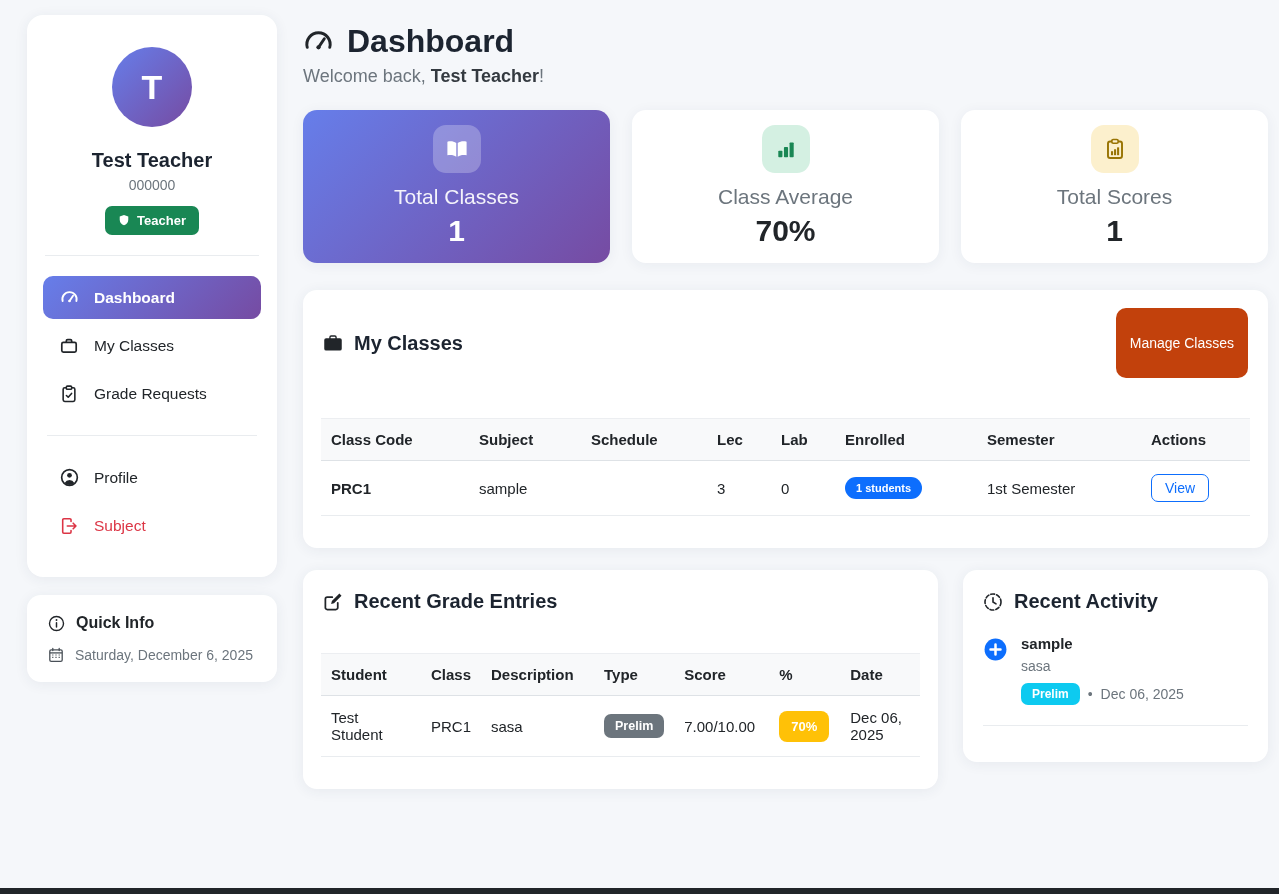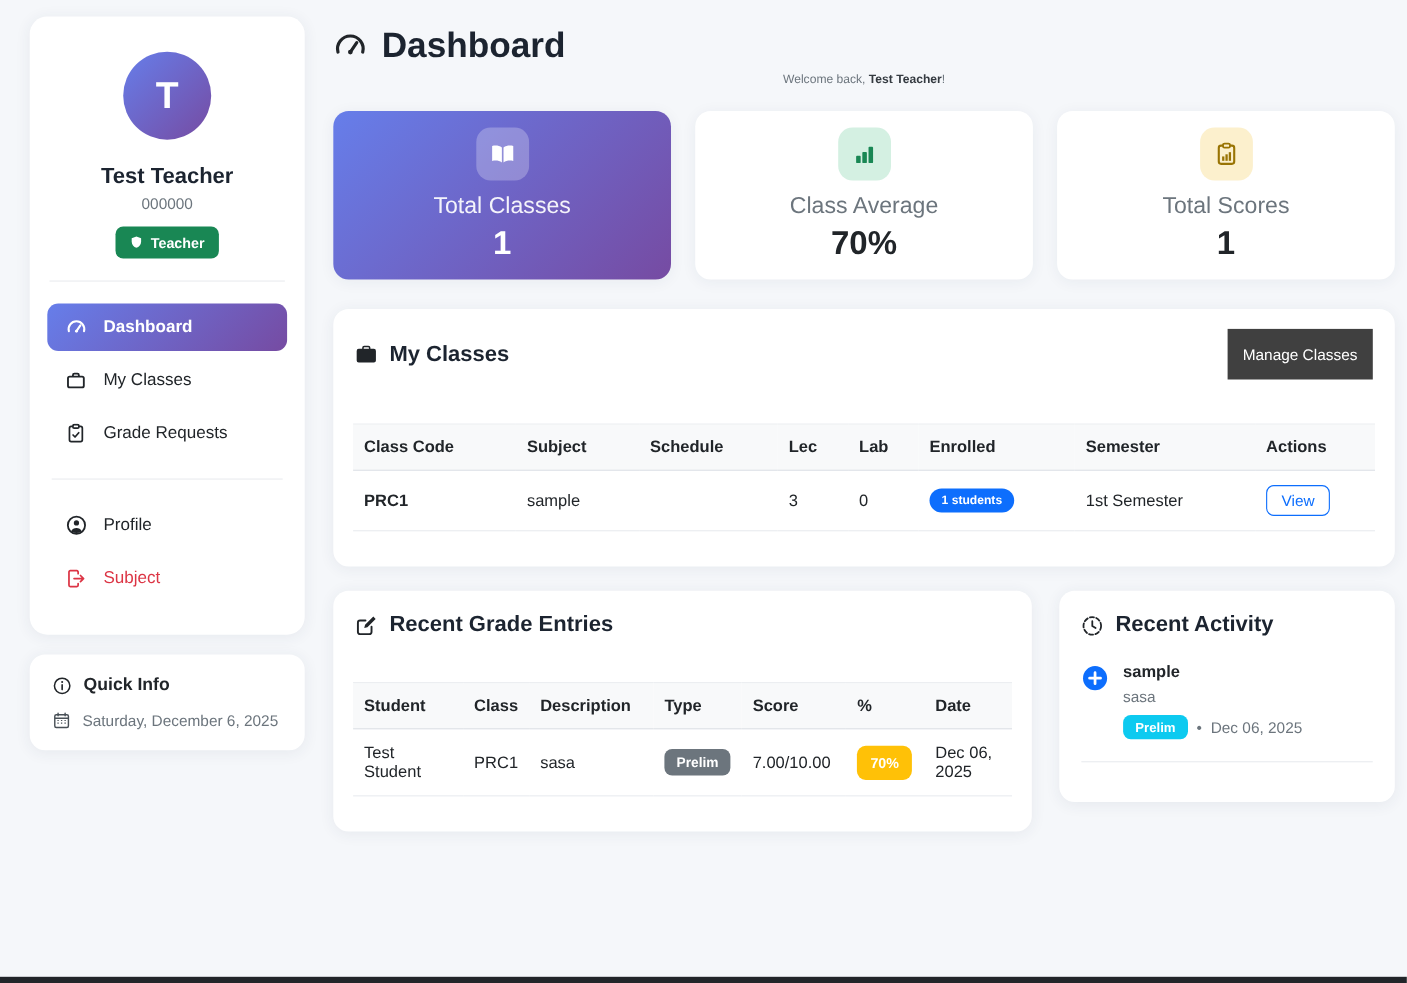--- a/index.html
+++ b/index.html
@@ -59,21 +59,21 @@
   .qi-date { display: flex; align-items: flex-end; gap: 11px; font-size: 14px; color: #6c757d; }
   .qi-date .q-icon { color: #495057; display: flex; }
 
   
   main { flex: 1; min-width: 0; }
   .page-header h1 {
     font-size: 32px; font-weight: 700;
     display: flex; align-items: center; gap: 13px;
     margin: 8px 0 6px; color: #1c2430;
   }
-  .welcome { color: #6c757d; font-size: 11px; margin-bottom: 23px; text-align: center; }
+  .welcome { color: #6c757d; font-size: 18px; margin-bottom: 23px; }
   .welcome b { color: #343a40; }
 
   .stats-row { display: flex; gap: 22px; margin-bottom: 27px; }
   .stat-card {
     flex: 1; height: 153px; border-radius: 14px; background: #fff;
     box-shadow: 0 2px 14px rgba(40,50,80,.06);
     display: flex; flex-direction: column; align-items: center; justify-content: center;
   }
   .stat-card.gradient { background: linear-gradient(135deg, #667eea, #764ba2); color: #fff; }
   .stat-icon {
@@ -87,22 +87,22 @@
   .stat-label { font-size: 21px; color: #6c757d; margin-bottom: 5px; }
   .stat-card.gradient .stat-label { color: rgba(255,255,255,.92); }
   .stat-value { font-size: 30px; font-weight: 700; }
 
   .panel { border-radius: 14px; }
   .classes-panel { margin-bottom: 22px; padding: 18px 18px 32px; }
   .panel-head { display: flex; align-items: center; justify-content: space-between; margin-bottom: 17px; padding: 0 2px; }
   .panel-title { display: flex; align-items: center; gap: 11px; font-size: 20px; font-weight: 700; color: #1c2430; }
   .panel-title .t-icon { display: flex; color: #212529; }
   .btn-primary {
-    background: #404040; color: #fff; border: none; border-radius: 0;
-    font-size: 14px; font-weight: 500; padding: 15px 14px; cursor: pointer;
+    background: #c2410c; color: #fff; border: none; border-radius: 10px;
+    font-size: 14px; font-weight: 500; padding: 27px 14px; cursor: pointer;
     font-family: inherit;
   }
   table { width: 100%; border-collapse: collapse; font-size: 15px; margin-top: 40px; }
   thead th {
     background: #f8f9fa; text-align: left; font-weight: 700;
     padding: 12px 10px; border-top: 1px solid #eceef1; border-bottom: 1px solid #dee2e6;
     white-space: nowrap;
   }
   tbody td { padding: 13px 10px; border-bottom: 1px solid #e9ecef; vertical-align: middle; }
   .cell-bold { font-weight: 700; }

